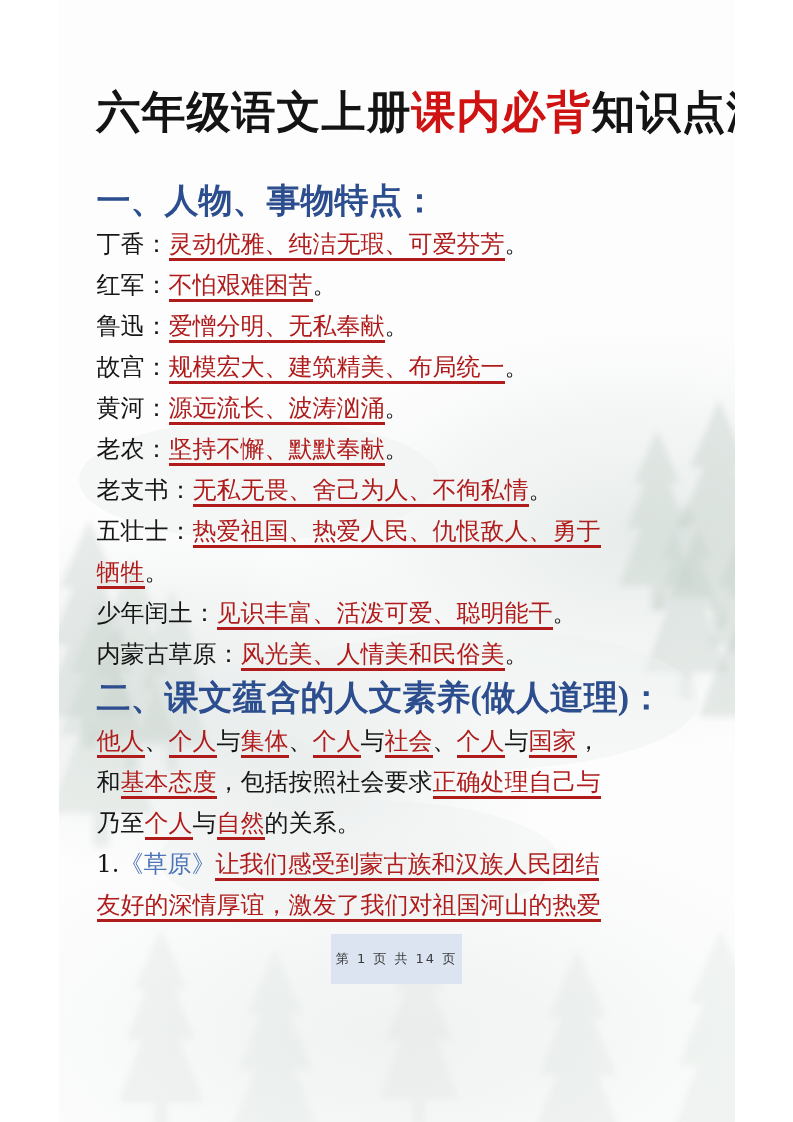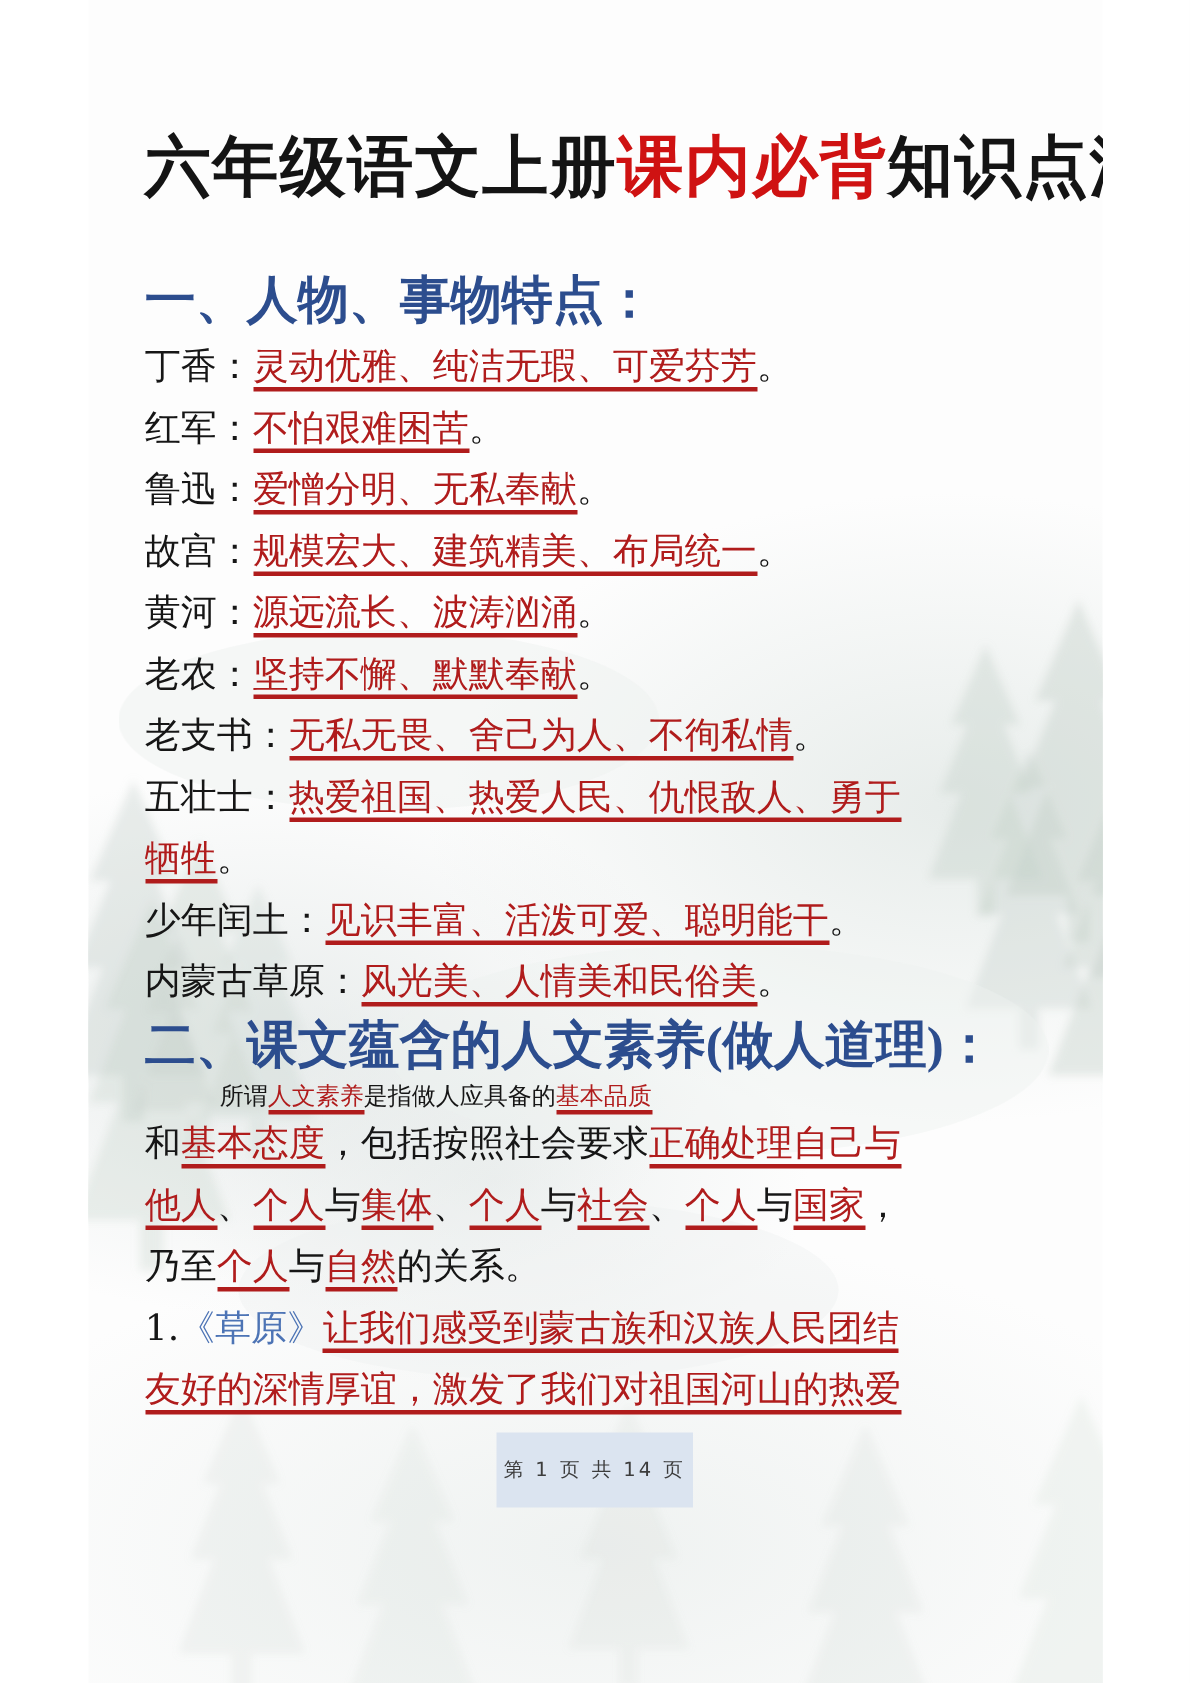--- a/index.html
+++ b/index.html
@@ -127,23 +127,22 @@
         <div class="line body"><span class="sk">鲁迅：</span><span class="sr">爱憎分明、无私奉献</span><span class="sk">。</span></div>
         <div class="line body"><span class="sk">故宫：</span><span class="sr">规模宏大、建筑精美、布局统一</span><span class="sk">。</span></div>
         <div class="line body"><span class="sk">黄河：</span><span class="sr">源远流长、波涛汹涌</span><span class="sk">。</span></div>
         <div class="line body"><span class="sk">老农：</span><span class="sr">坚持不懈、默默奉献</span><span class="sk">。</span></div>
         <div class="line body"><span class="sk">老支书：</span><span class="sr">无私无畏、舍己为人、不徇私情</span><span class="sk">。</span></div>
         <div class="line body"><span class="sk">五壮士：</span><span class="sr">热爱祖国、热爱人民、仇恨敌人、勇于</span></div>
         <div class="line body"><span class="sr">牺牲</span><span class="sk">。</span></div>
         <div class="line body"><span class="sk">少年闰土：</span><span class="sr">见识丰富、活泼可爱、聪明能干</span><span class="sk">。</span></div>
         <div class="line body"><span class="sk">内蒙古草原：</span><span class="sr">风光美、人情美和民俗美</span><span class="sk">。</span></div>
         <div class="line h2"><span class="sh">二、课文蕴含的人文素养(做人道理)：</span></div>
-        <div class="line body-indent"><span class="sk">所谓</span><span class="sr">人文素养</span><span class="sk">是指做人应具备的</span><span class="sr">基本品质</span></div>
+        <div class="line body"><span class="sr">他人</span><span class="sk">、</span><span class="sr">个人</span><span class="sk">与</span><span class="sr">集体</span><span class="sk">、</span><span class="sr">个人</span><span class="sk">与</span><span class="sr">社会</span><span class="sk">、</span><span class="sr">个人</span><span class="sk">与</span><span class="sr">国家</span><span class="sk">，</span></div>
         <div class="line body"><span class="sk">和</span><span class="sr">基本态度</span><span class="sk">，包括按照社会要求</span><span class="sr">正确处理自己与</span></div>
-        <div class="line body"><span class="sr">他人</span><span class="sk">、</span><span class="sr">个人</span><span class="sk">与</span><span class="sr">集体</span><span class="sk">、</span><span class="sr">个人</span><span class="sk">与</span><span class="sr">社会</span><span class="sk">、</span><span class="sr">个人</span><span class="sk">与</span><span class="sr">国家</span><span class="sk">，</span></div>
         <div class="line body"><span class="sk">乃至</span><span class="sr">个人</span><span class="sk">与</span><span class="sr">自然</span><span class="sk">的关系。</span></div>
         <div class="line body"><span class="sk">1.</span><span class="sb">《草原》</span><span class="sr">让我们感受到蒙古族和汉族人民团结</span></div>
         <div class="line body"><span class="sr">友好的深情厚谊，激发了我们对祖国河山的热爱</span></div>
       </div>
     <div class="footer">
       <span class="footer-field">第 1 页 共 14 页</span>
     </div>
   </div>
 
 </div>

